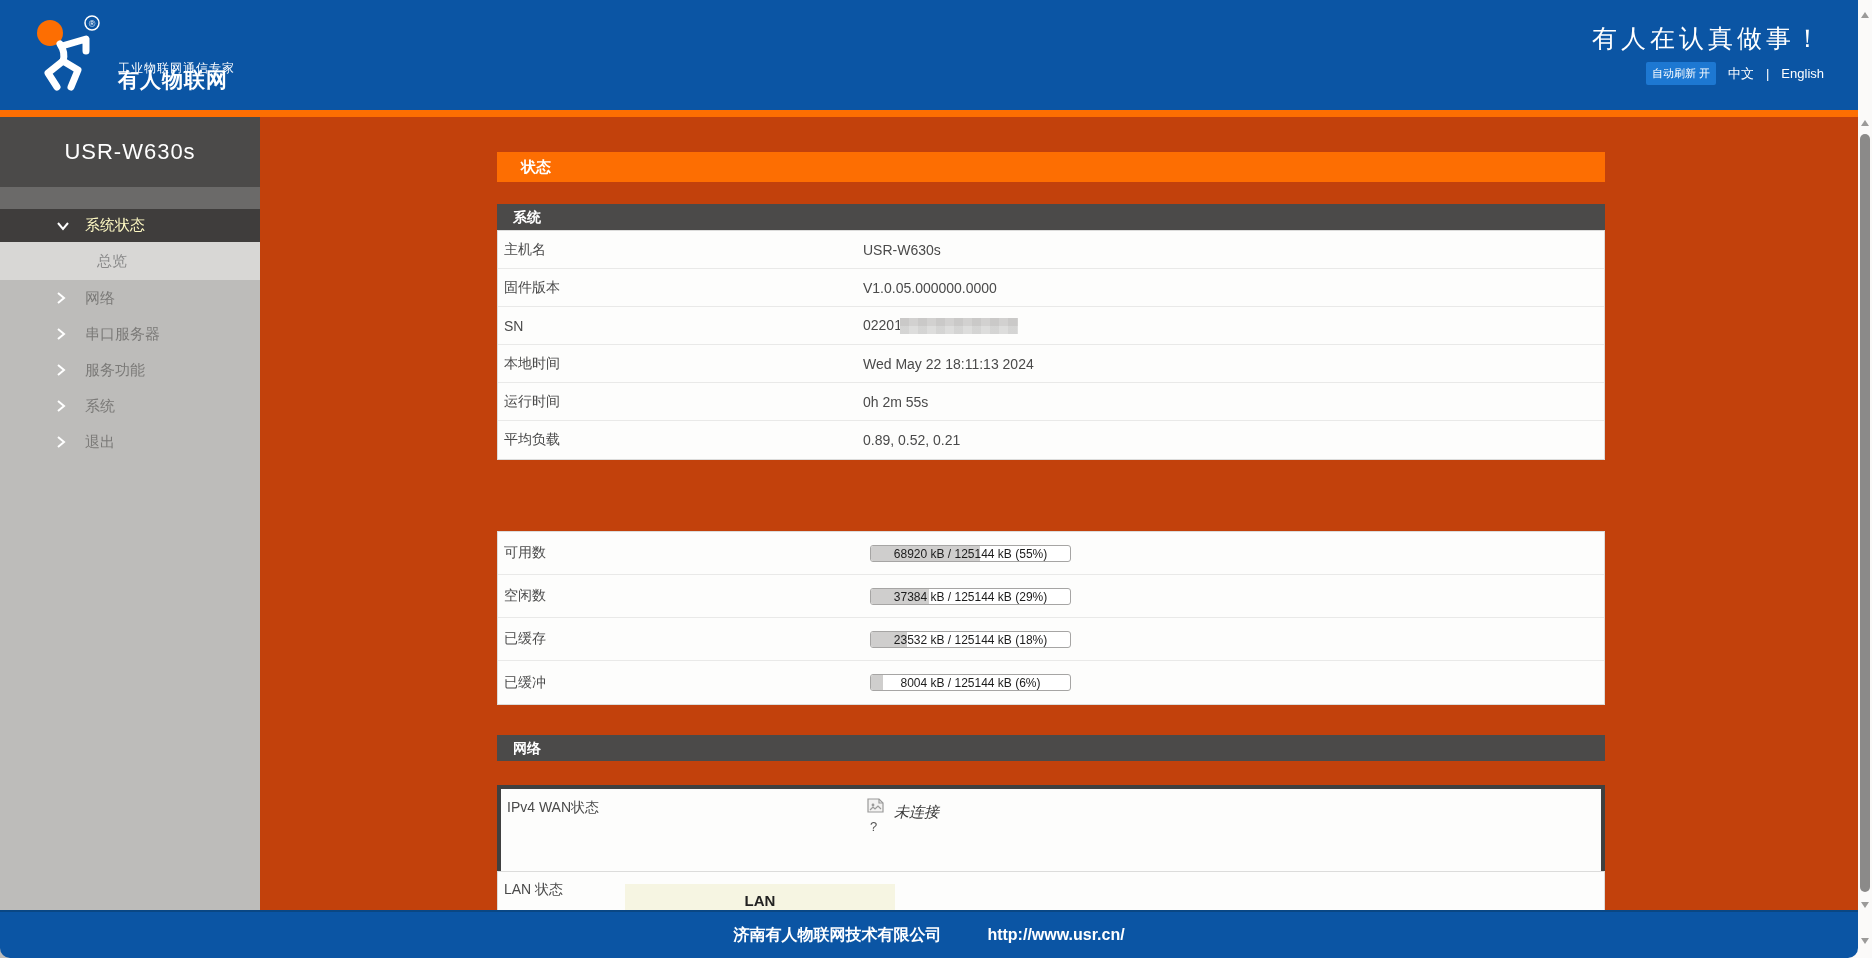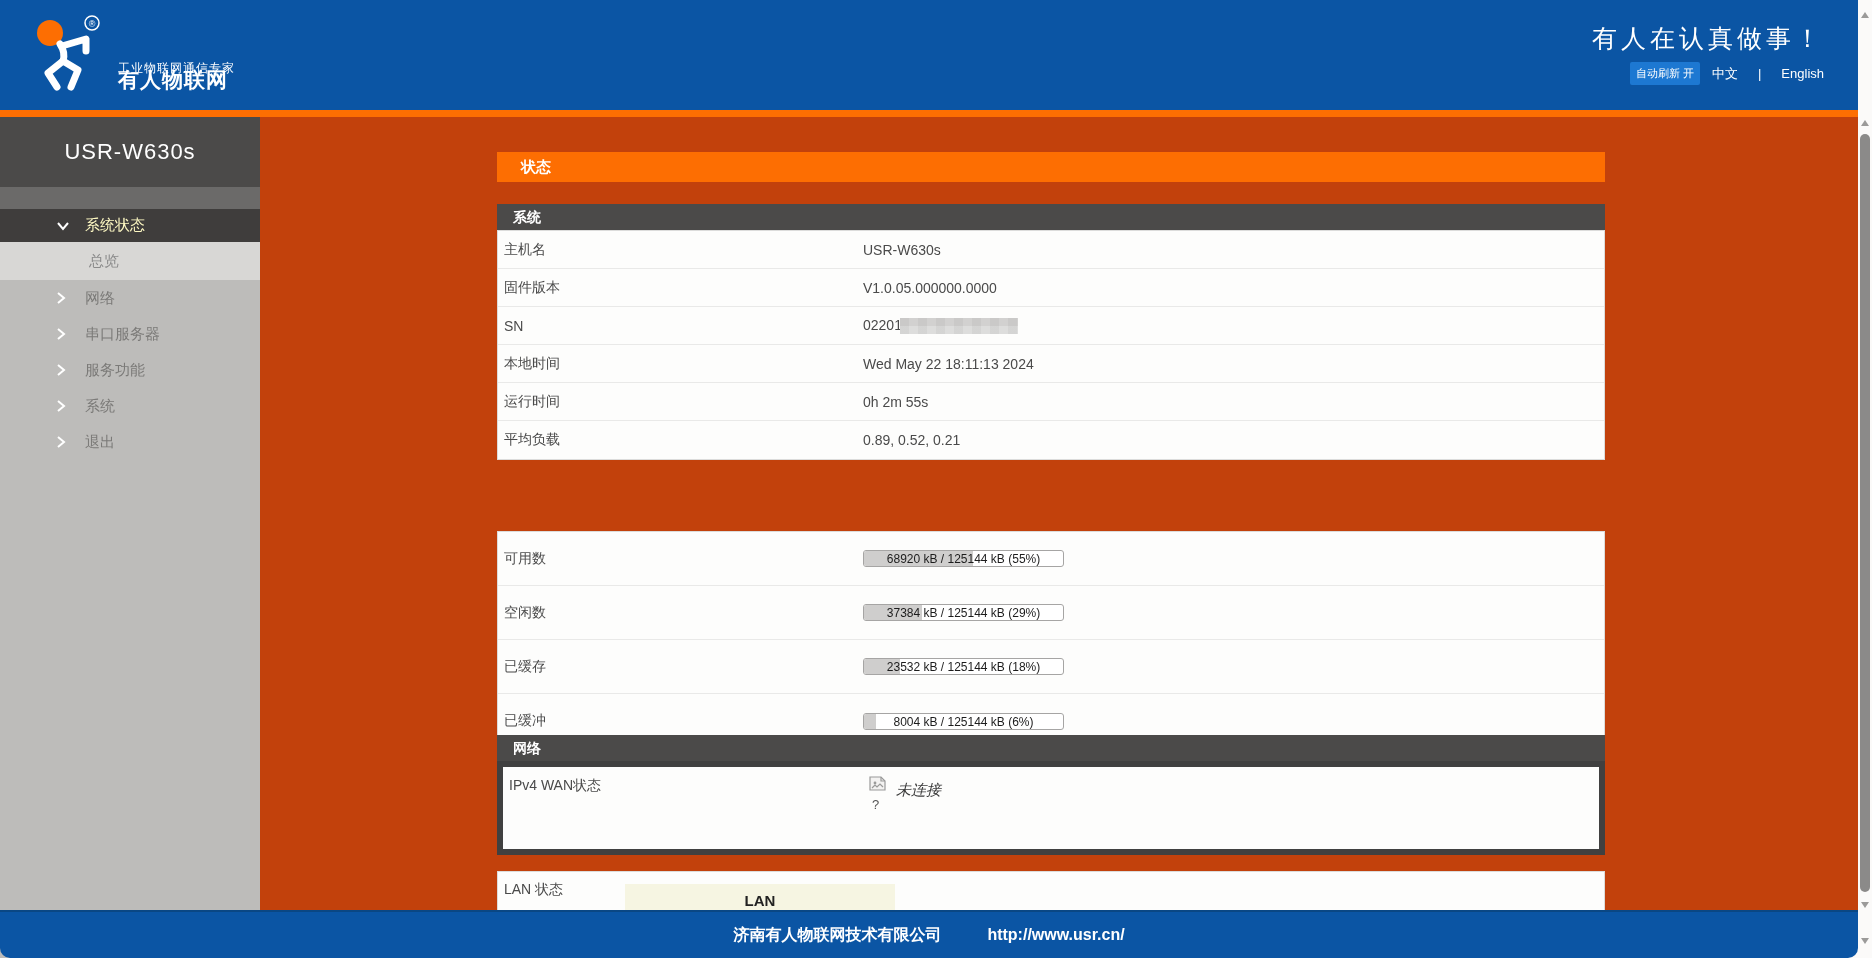--- a/index.html
+++ b/index.html
@@ -11,62 +11,62 @@
 
   
   .header { position:absolute; left:0; top:0; width:1858px; height:110px; background:#0b55a4; }
   .header-accent { position:absolute; left:0; top:110px; width:1858px; height:7px; background:#fd6e02; }
   .logo { position:absolute; left:26px; top:10px; width:86px; height:88px; }
   .brand-name { position:absolute; left:118px; top:26px; font-size:21px; font-weight:bold; color:#fff; letter-spacing:1px;margin-top:40px; }
   .brand-sub  { position:absolute; left:118px; top:60px; font-size:12px; color:#fff; letter-spacing:1px; }
   .slogan { position:absolute; right:34px; top:22px; font-size:25px; color:#fff; letter-spacing:4px; }
   .header-controls { position:absolute; right:34px; top:62px; display:flex; align-items:center; gap:12px; }
   .refresh-btn { background:#1d78d2; color:#fff; font-size:11px; padding:4px 6px; border-radius:2px; cursor:pointer; }
-  .lang { color:#fff; font-size:13px; display:flex; gap:20px; align-items:center; }
+  .lang { color:#fff; font-size:13px; display:flex; gap:12px; align-items:center; }
   .lang span { cursor:pointer; }
   .lang .sep { cursor:default; }
 
   
   .sidebar { position:absolute; left:0; top:117px; width:260px; height:841px; background:#bdbcba; }
   .device-block { height:70px; background:#4b4a49; color:#fff; font-size:22px; text-align:center; line-height:70px; letter-spacing:1px; }
   .sep-band { height:22px; background:#6b6a69; }
   .nav-expanded { height:33px; background:#3f3d3c; color:#fef9c3; font-size:15px; display:flex; align-items:center; cursor:pointer; }
   .nav-selected { height:38px; background:#d8d7d5; color:#8a8a8a; font-size:15px; display:flex; align-items:center; padding-left:85px; cursor:pointer; }
   .nav-item { height:36px; color:#7b7a78; font-size:15px; display:flex; align-items:center; cursor:pointer; }
   .chev { width:14px; margin-left:56px; margin-right:15px; display:flex; }
-  .nav-selected .lbl { margin-left:4px; }
+  .nav-selected .lbl { margin-left:12px; }
 
   
   .content { position:absolute; left:260px; top:117px; width:1598px; height:793px; background:#c2410c; overflow:hidden; }
   .col { position:absolute; left:237px; top:0; width:1108px; height:793px; }
   .col > div { position:absolute; left:0; width:1108px; }
 
   .page-title { top:35px; height:30px; background:#fd6e02; color:#fff; font-weight:bold; font-size:15px; line-height:30px; padding-left:24px; }
   .sec-header { height:26px; background:#4b4a49; color:#fff; font-weight:bold; font-size:14px; line-height:26px; padding-left:16px; }
   .hdr-sys { top:87px; } .hdr-mem { top:388px; } .hdr-net { top:618px; }
 
   .table { background:#fdfdfc; border:1px solid #dcdcdb; }
   .tbl-sys { top:113px; } .tbl-mem { top:414px; }
   .trow { display:flex; align-items:center; border-bottom:1px solid #e9e9e8; font-size:14px; color:#4a4a4a; }
   .trow:last-child { border-bottom:none; }
   .tbl-sys .trow { height:38px; }
-  .tbl-mem .trow { height:54px; }
+  .tbl-mem .trow { height:43px;gap:7px; }
   .tlabel { width:365px; padding-left:6px; flex:none; }
 
   .sn-blur { display:inline-block; vertical-align:middle; width:118px; height:16px; margin-left:-2px;
     background:
       repeating-linear-gradient(90deg, rgba(0,0,0,0.04) 0 9px, rgba(0,0,0,0) 9px 18px),
       repeating-linear-gradient(0deg, #dddddc 0 8px, #d2d1d0 8px 16px);
   }
 
   .mem-bar { position:relative; width:201px; height:17px; border:1px solid #a6a5a4; border-radius:3px; background:#fff; overflow:hidden; }
   .mem-fill { position:absolute; left:0; top:0; bottom:0; background:#cfcecd; }
   .mem-text { position:absolute; left:0; top:0; width:100%; text-align:center; font-size:12px; line-height:16px; color:#1c1c1c; }
 
-  .wan-box { top:644px; height:94px; background:#fdfdfc; border:6px solid #404040; position:relative; }
+  .wan-box { top:668px; height:94px; background:#fdfdfc; border:4px solid #404040; position:relative; }
   .wan-label { position:absolute; left:6px; top:10px; font-size:14px; color:#4a4a4a; }
   .wan-value { position:absolute; left:365px; top:6px; height:80px; }
   .wan-icon { position:absolute; left:0; top:2px; }
   .wan-alt { position:absolute; left:4px; top:24px; font-size:13px; color:#555; }
   .wan-status { position:absolute; left:28px; top:8px; font-size:15px; font-style:italic; color:#3a3a3a; white-space:nowrap; }
 
   .lan-box { top:754px; height:210px; background:#fdfdfc; border:1px solid #dcdcdb; position:relative; }
   .lan-label { position:absolute; left:6px; top:9px; font-size:14px; color:#4a4a4a; }
   .lan-badge { position:absolute; left:127px; top:12px; width:270px; height:190px; background:#f6f5e2; text-align:center; padding-top:8px; font-size:15px; font-weight:bold; color:#222; }
   .lan-info { position:absolute; left:415px; top:4px; font-size:14px; color:#333; line-height:20px; white-space:nowrap; }

